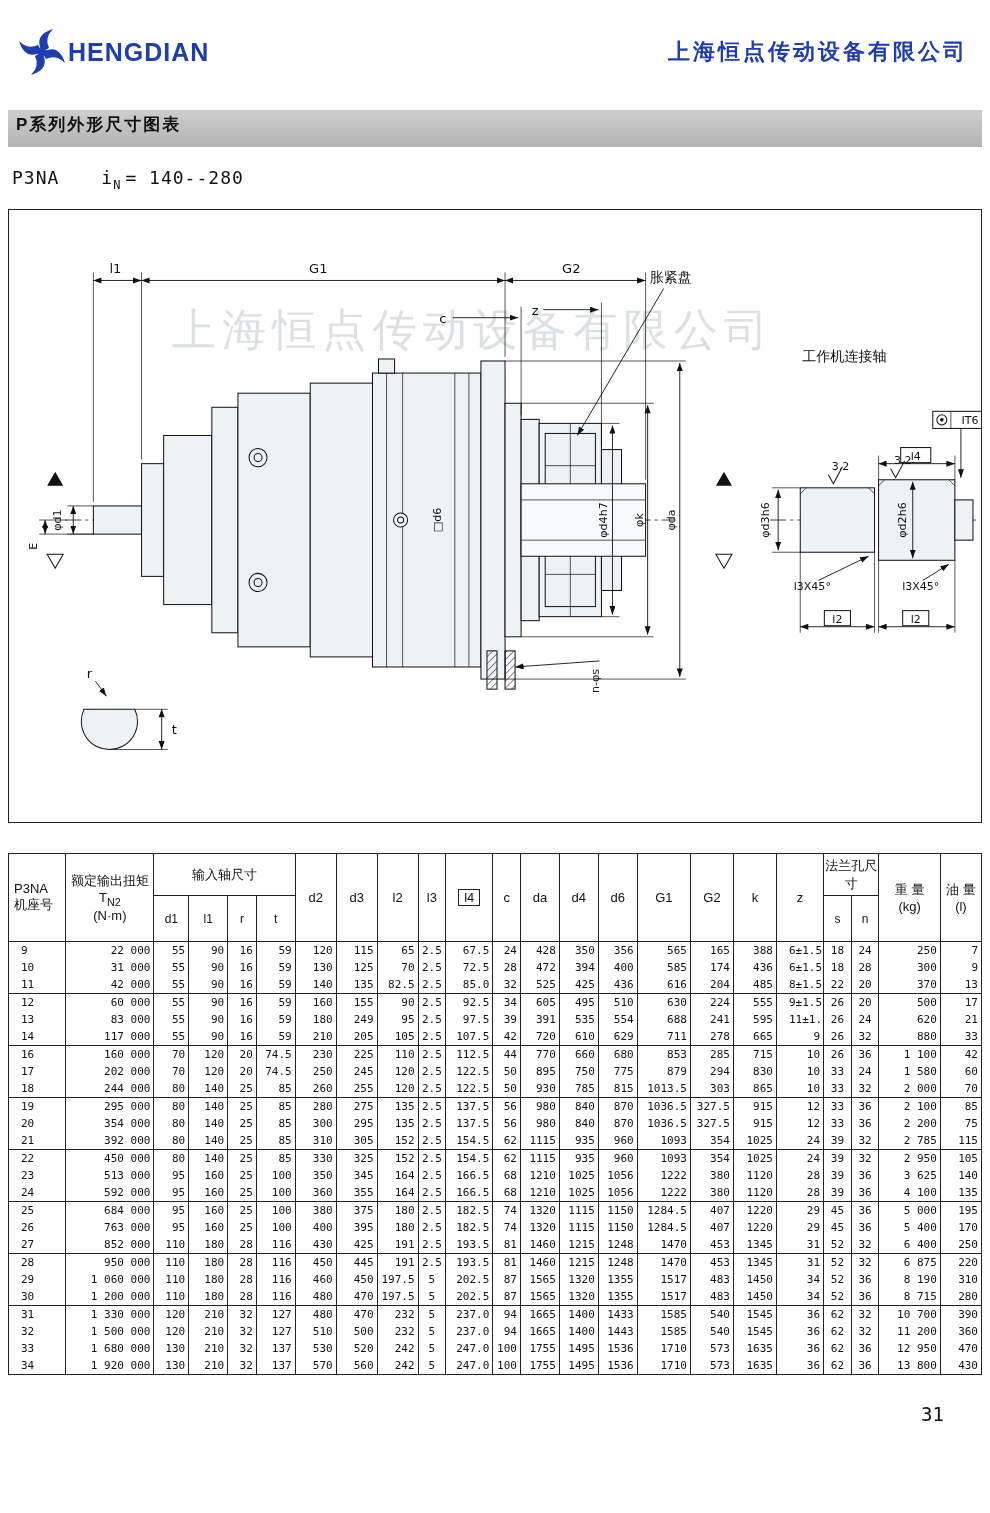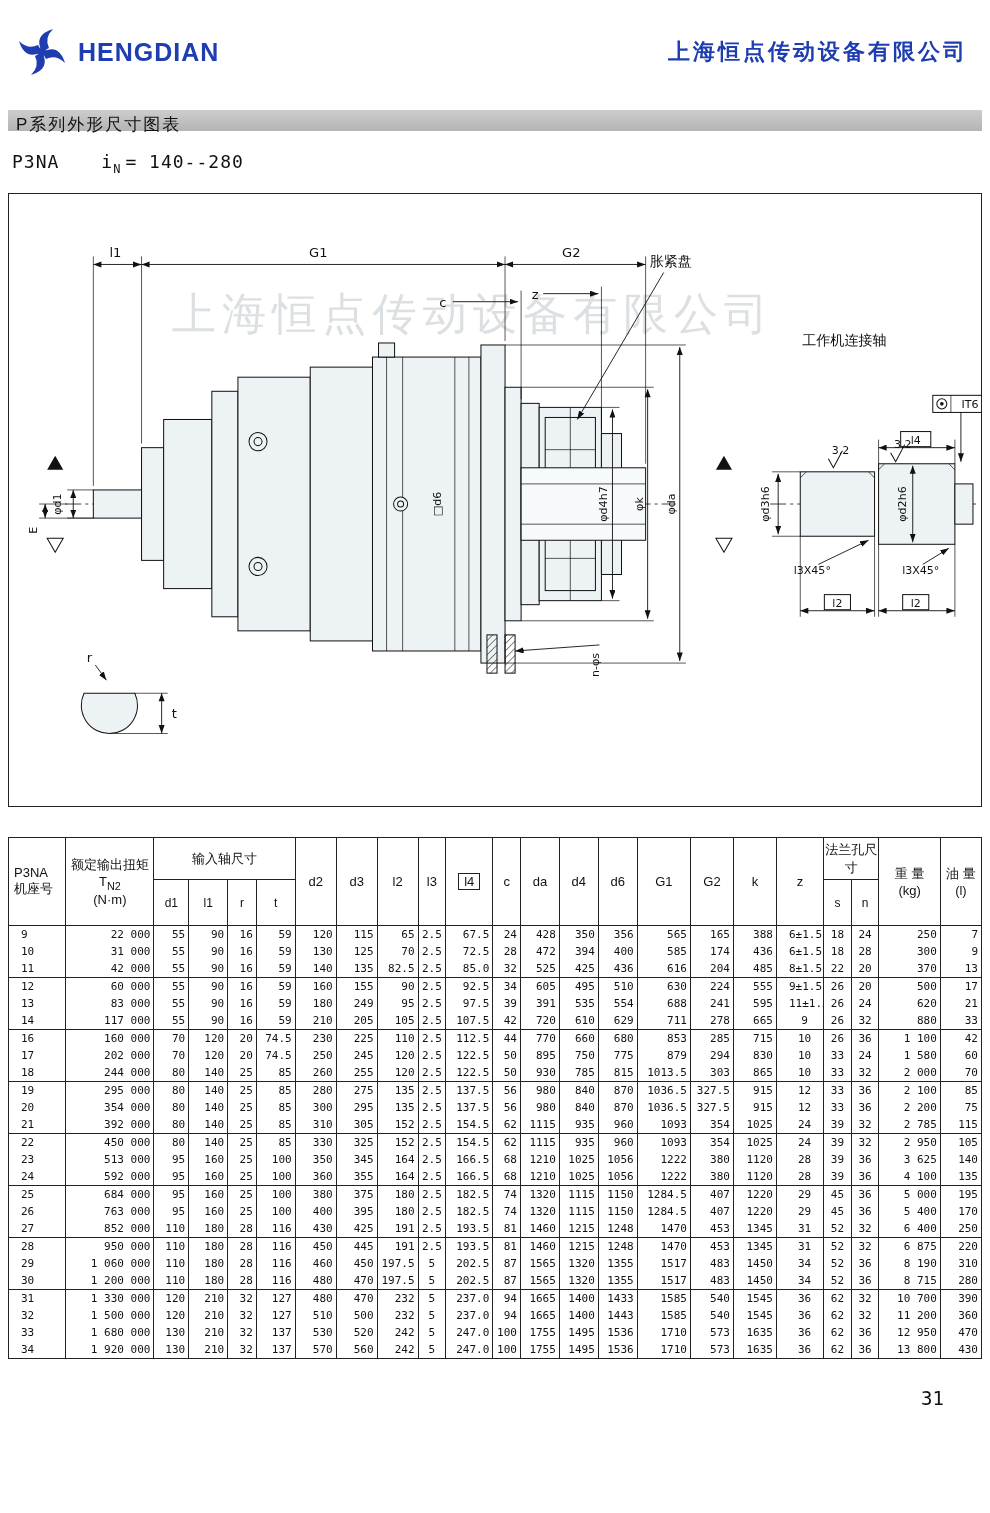--- a/index.html
+++ b/index.html
@@ -2,27 +2,27 @@
 <html><head>
 <meta charset="utf-8">
 <style>
   *{margin:0;padding:0;box-sizing:border-box}
   html,body{background:#fff}
   body{width:990px;height:1513px;position:relative;color:#111;
        font-family:"Liberation Sans",sans-serif;overflow:hidden}
 
   
   .header{display:flex;justify-content:space-between;align-items:center;padding:18px 22px 0 16px;height:86px}
-  .brand{display:flex;align-items:center;gap:10px}
+  .brand{display:flex;align-items:center;}
   .brand-name{font-size:25px;font-weight:bold;color:#1d3db0;letter-spacing:1px}
   .company{font-size:22px;font-weight:bold;color:#1d3db0;letter-spacing:3px}
 
-  .title-bar{margin:24px 8px 0 8px;height:21px;line-height:29px;
+  .title-bar{margin:24px 8px 0 8px;height:37px;line-height:29px;
              background:linear-gradient(#cdcdcd,#b4b4b4);
-             font-size:17px;font-weight:normal;letter-spacing:2px;padding-left:8px}
+             font-size:17px;font-weight:bold;letter-spacing:2px;padding-left:8px}
 
   .subtitle{margin:20px 0 0 12px;font-family:"DejaVu Sans Mono",monospace;font-size:18px;letter-spacing:1px;height:26px}
   .subtitle .sub-gap{display:inline-block;width:42px}
   .subtitle sub{font-size:12px}
   .subtitle .rng{margin-left:4px}
 
   .drawing-box{margin:16px 8px 0 8px;height:614px;border:1px solid #222;background:#fff}
   svg{display:block}
   .part{fill:#edf2f4;stroke:#111;stroke-width:1}
   .cl{stroke:#111;stroke-width:.8;stroke-dasharray:16 4 3 4;fill:none}
@@ -42,21 +42,21 @@
   #dims-table thead tr:first-child th{height:42px}
   #dims-table thead tr:last-child th{height:46px;font-size:12px}
   #dims-table th.frame{text-align:left;padding-left:5px}
   #dims-table th .boxed{border:1px solid #222;padding:0 5px;display:inline-block;line-height:15px}
   #dims-table td{border-left:1px solid #222;height:17px;line-height:17px;padding:0 3px;
                  white-space:nowrap;overflow:hidden;vertical-align:middle}
   #dims-table tr.grp td{border-top:1px solid #222}
   #dims-table td.a-r{text-align:right}
   #dims-table td.a-c{text-align:center}
   #dims-table td.a-f{text-align:left;padding-left:12px}
-  #dims-table td.a-z{text-align:center;padding-left:12px}
+  #dims-table td.a-z{text-align:right;padding-left:12px}
 
   .notes{margin:22px 0 0 14px;font-size:14px;line-height:1.7;letter-spacing:.5px}
   .notes .indent{margin-left:30px}
   .page-num{text-align:right;margin:28px 46px 0 0;font-size:19px;font-family:"DejaVu Sans Mono",monospace}
 </style>
 </head>
 <body>
 
 <div class="header">
   <div class="brand">

